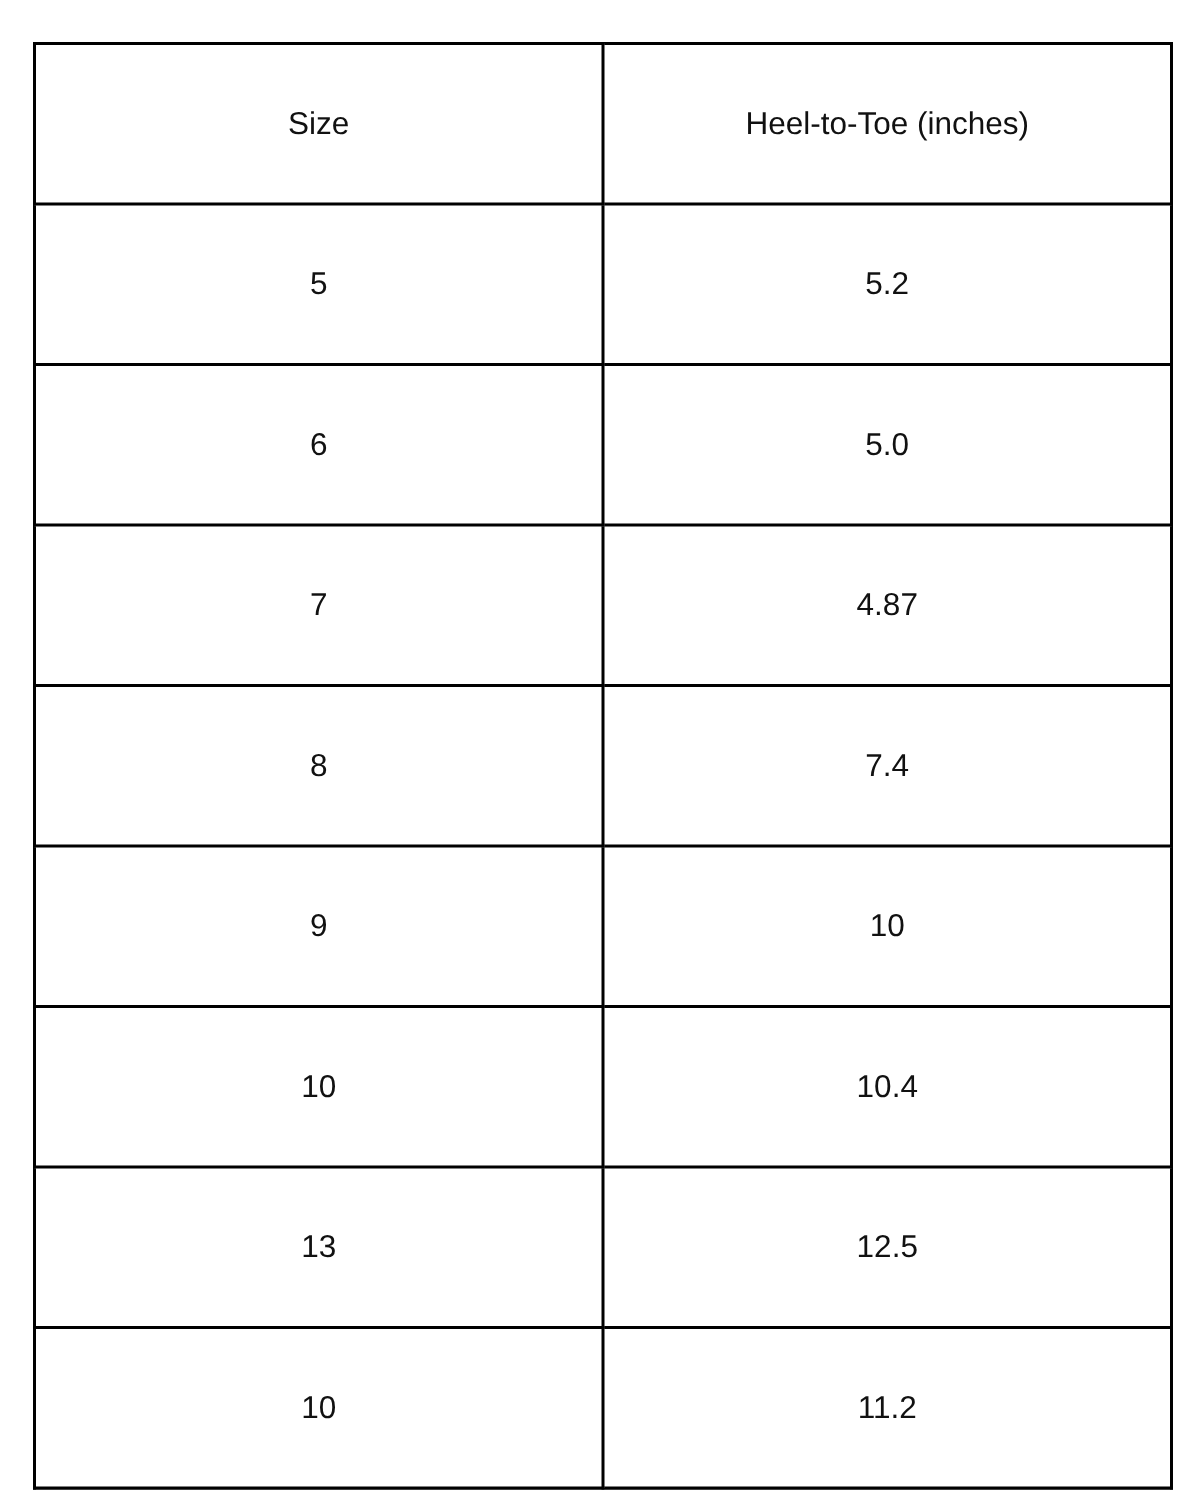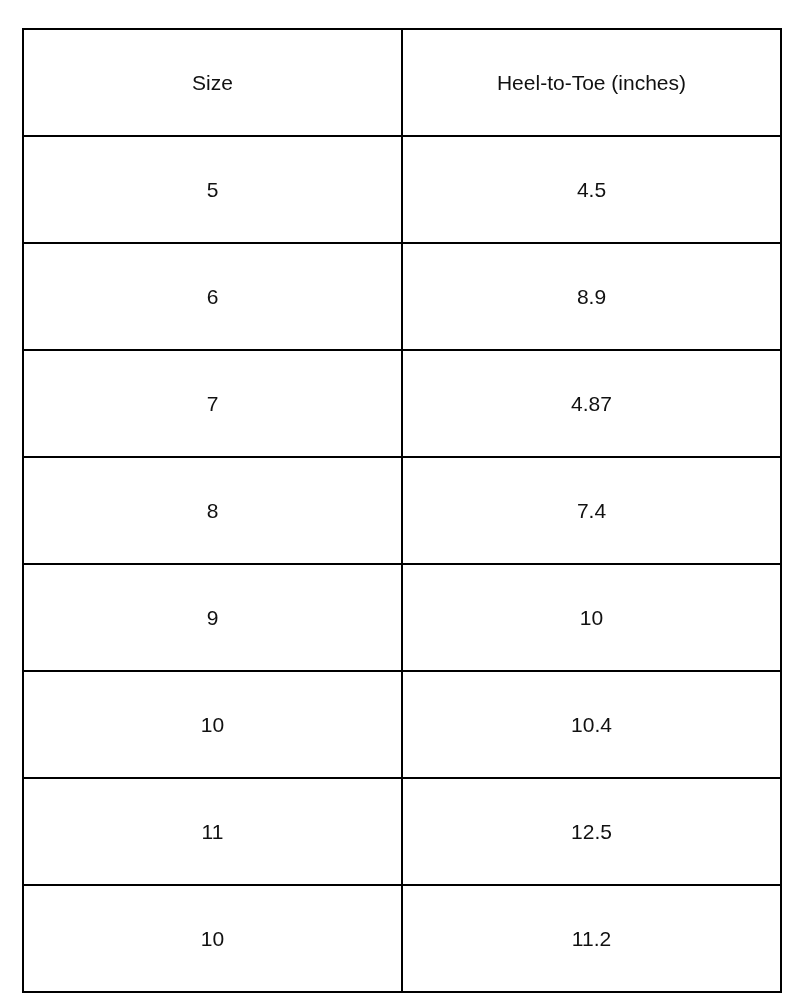--- a/index.html
+++ b/index.html
@@ -66,44 +66,44 @@
       </colgroup>
       <thead>
         <tr>
           <th>Size</th>
           <th>Heel-to-Toe (inches)</th>
         </tr>
       </thead>
       <tbody>
         <tr>
           <td>5</td>
-          <td>4.5</td>
+          <td>5.2</td>
         </tr>
         <tr>
           <td>6</td>
-          <td>8.9</td>
+          <td>5.0</td>
         </tr>
         <tr>
           <td>7</td>
           <td>4.87</td>
         </tr>
         <tr>
           <td>8</td>
           <td>7.4</td>
         </tr>
         <tr>
           <td>9</td>
           <td>10</td>
         </tr>
         <tr>
           <td>10</td>
           <td>10.4</td>
         </tr>
         <tr>
-          <td>11</td>
+          <td>13</td>
           <td>12.5</td>
         </tr>
         <tr>
           <td>10</td>
           <td>11.2</td>
         </tr>
       </tbody>
     </table>
   </div>
 </div>

